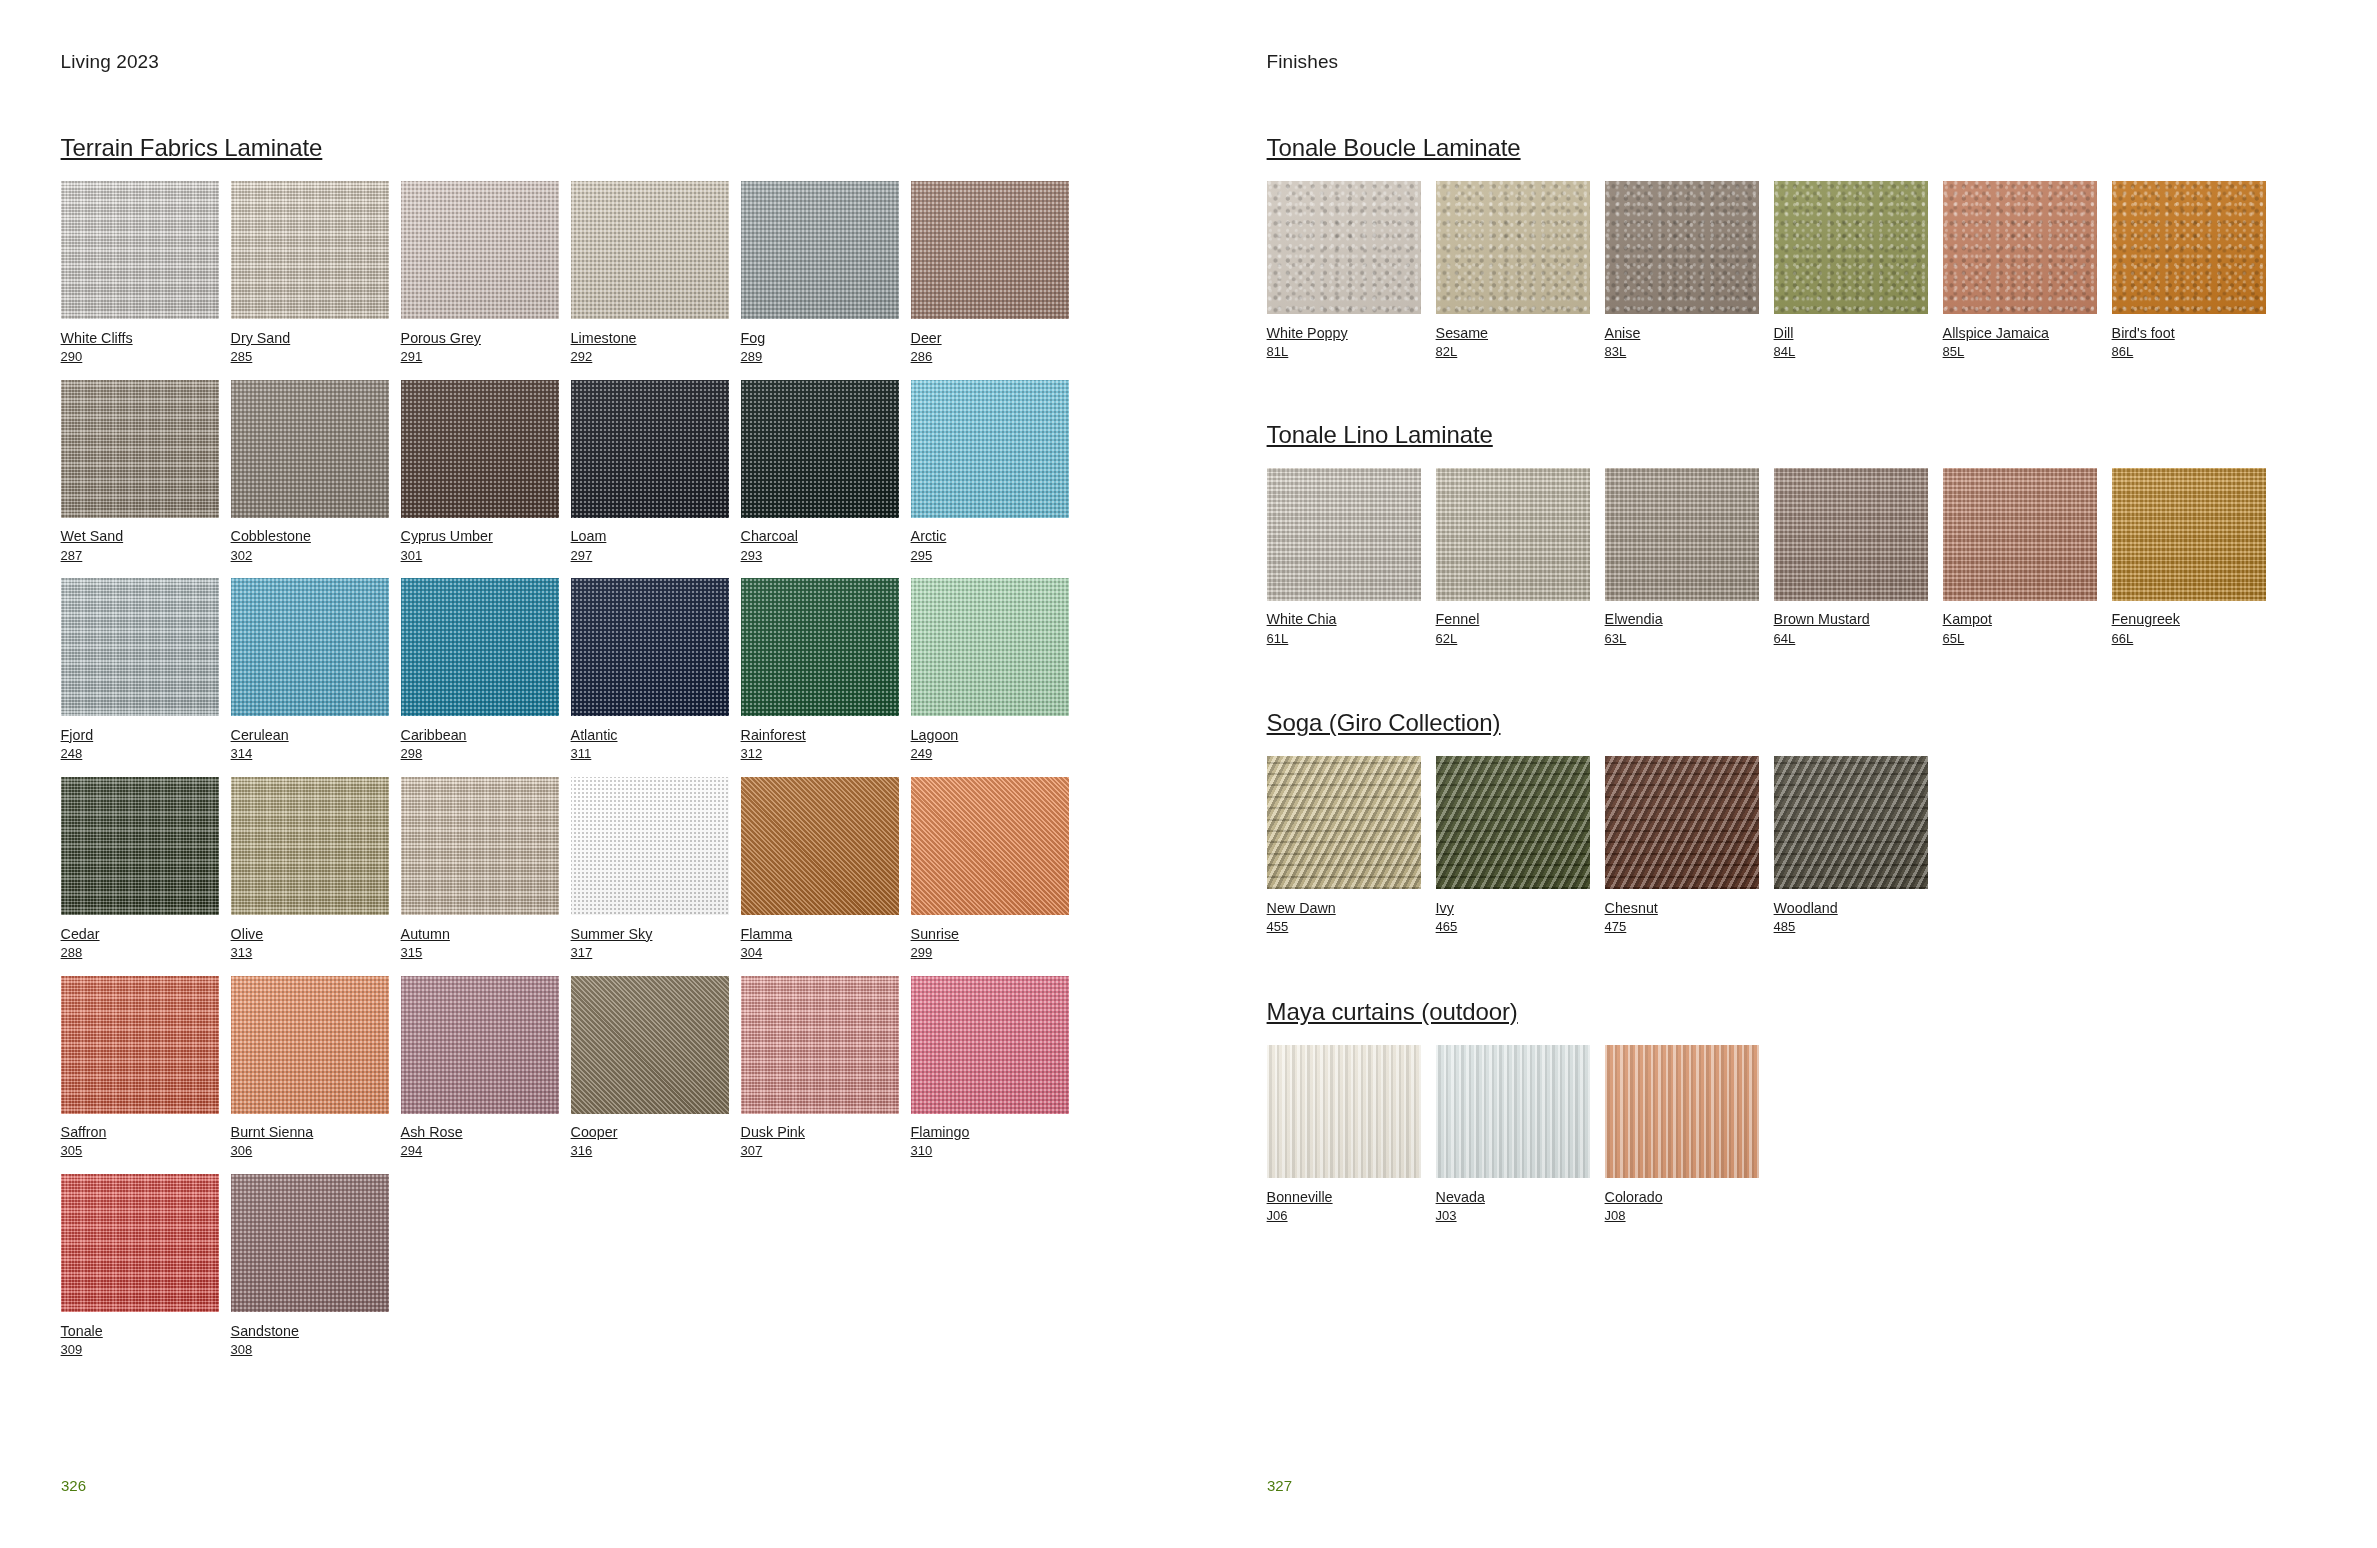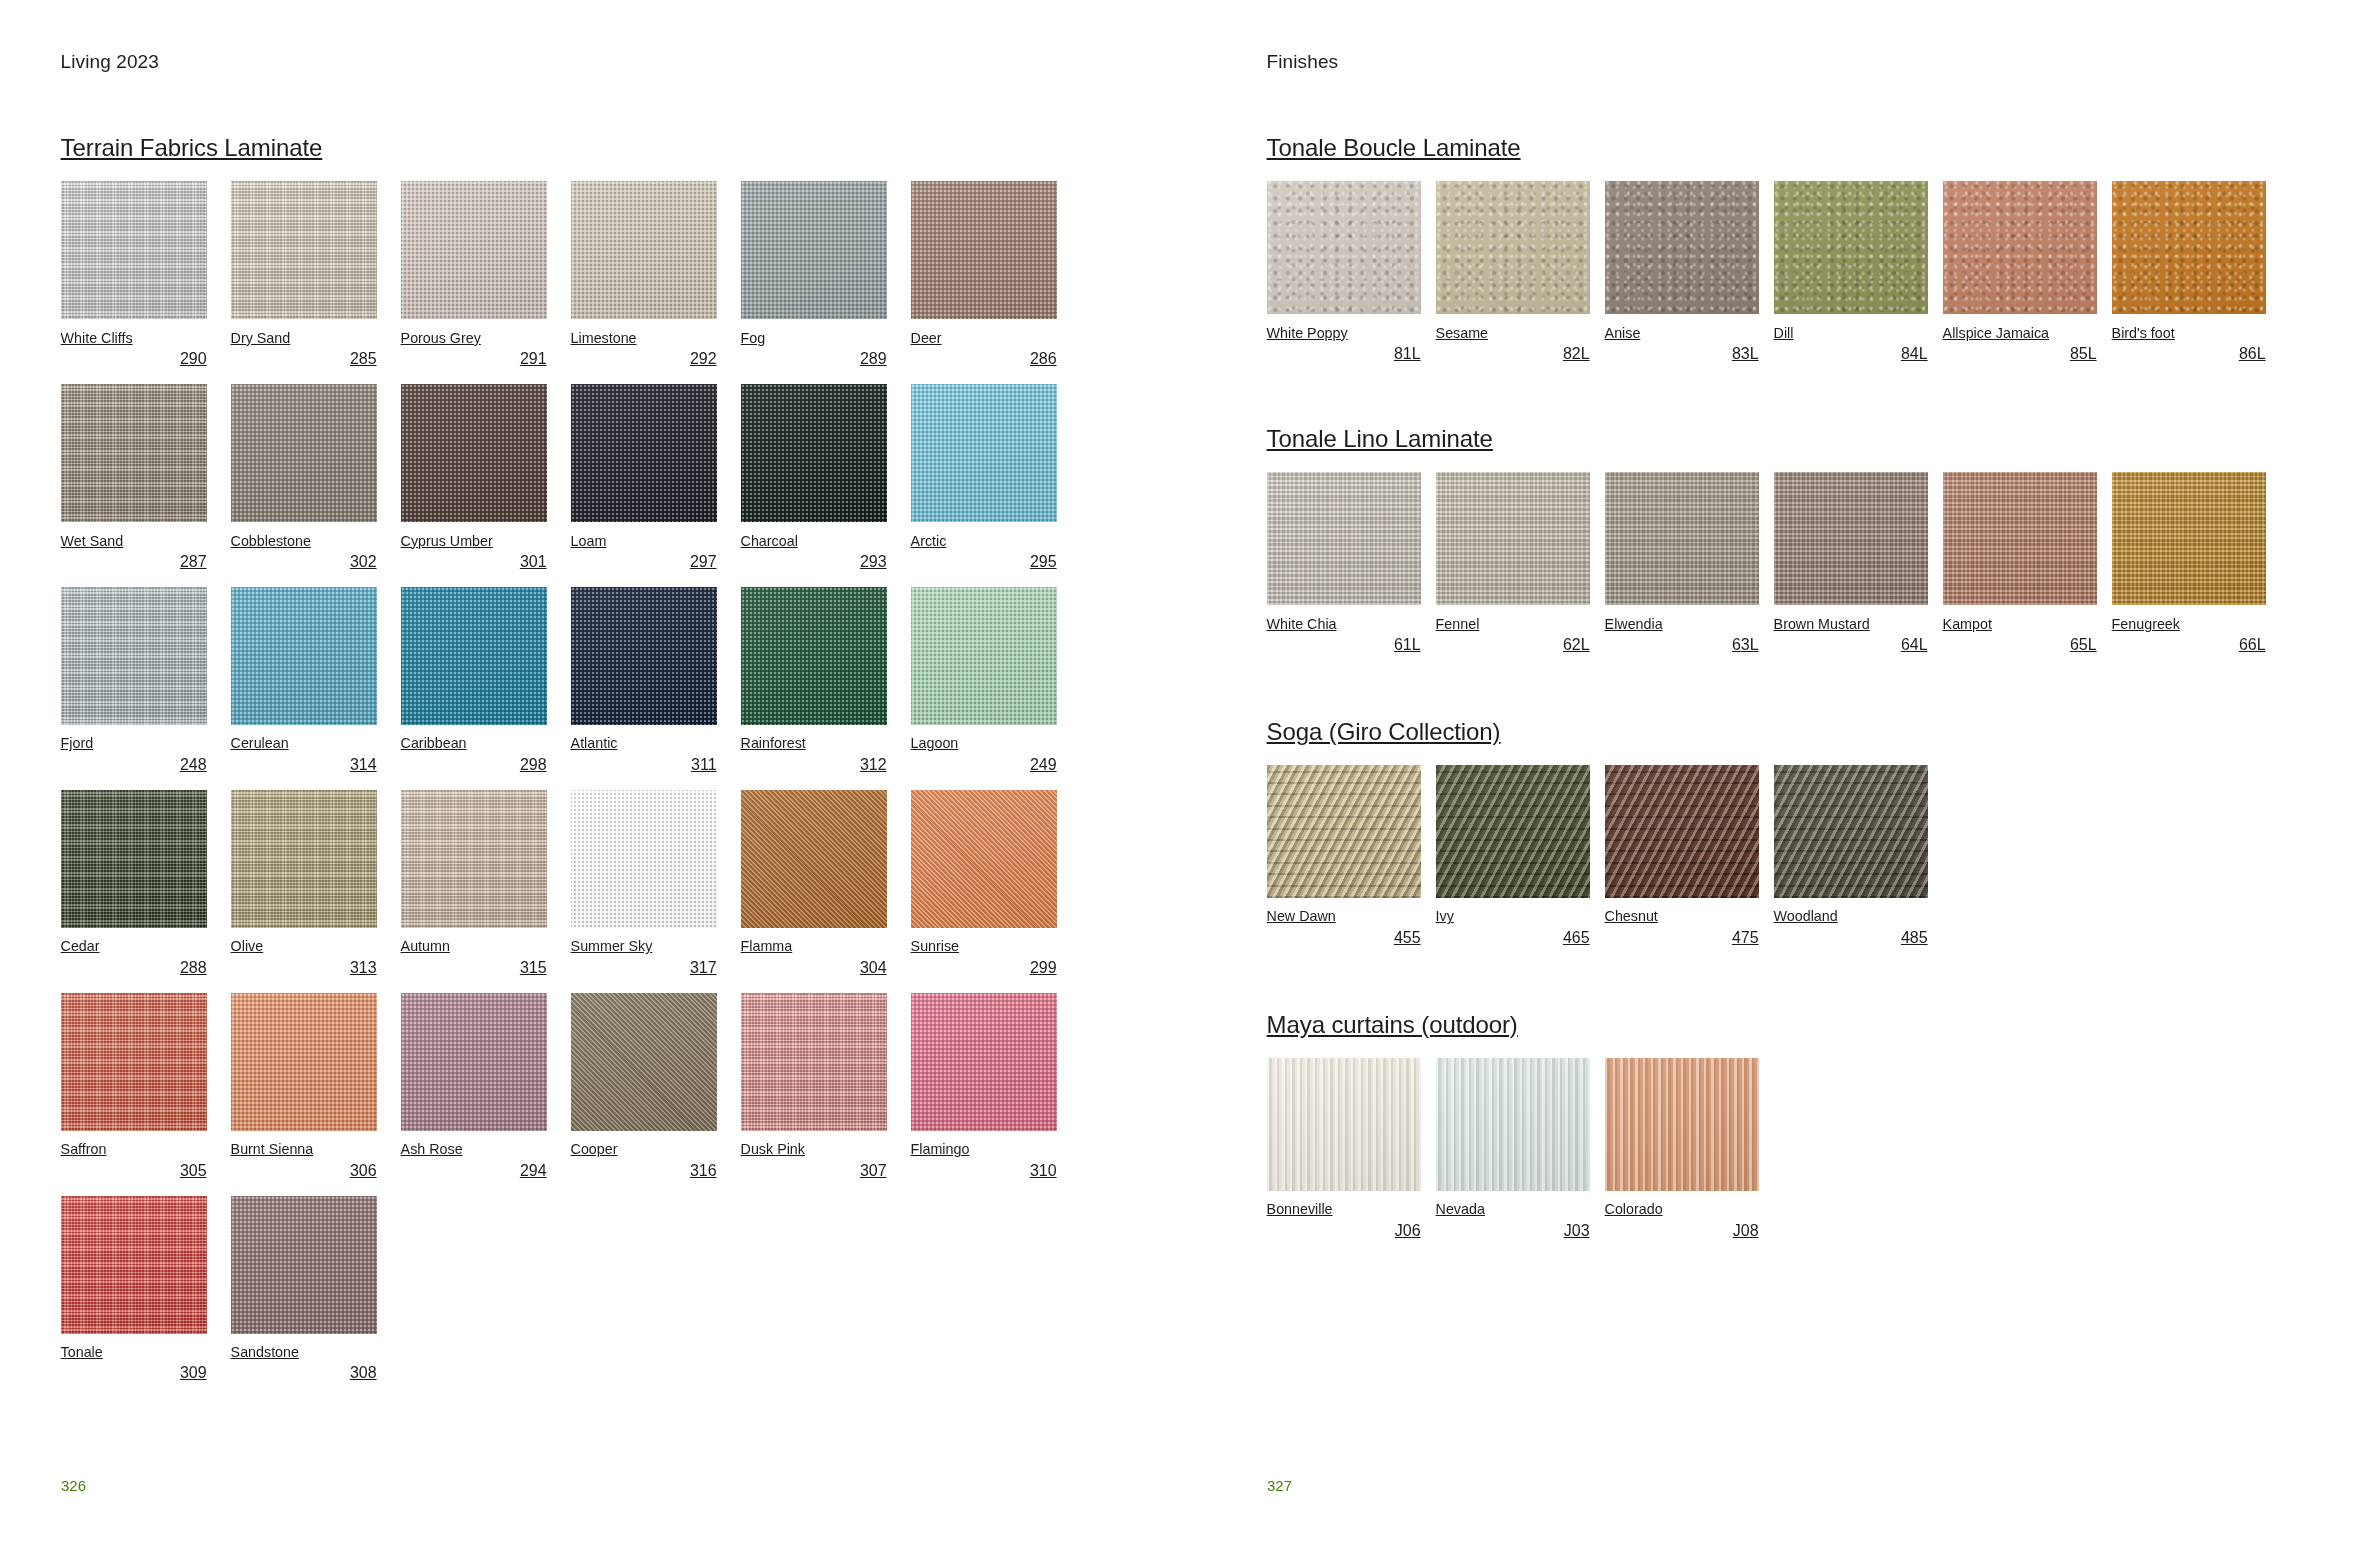--- a/index.html
+++ b/index.html
@@ -65,21 +65,21 @@
     column-gap: 24px;
     row-gap: 0;
     margin-left: 7.6px;
   }
   .grid-right {
     grid-template-columns: repeat(6, 154px);
     column-gap: 15px;
   }
 
   .swatch-cell {
-    width: 146px;
+    width: 158px;
     margin-bottom: 13.3px;
   }
   .grid-right .swatch-cell { width: 154px; }
 
   .swatch-chip {
     width: 100%;
     height: 138px;
     display: block;
     position: relative;
     overflow: hidden;
@@ -88,25 +88,24 @@
 
   .swatch-name {
     font-size: 14.3px;
     line-height: 1.42;
     font-weight: 400;
     color: #1d1d1d;
     margin-top: 8.6px;
     white-space: nowrap;
   }
   .swatch-code {
-    font-size: 16px;
+    font-size: 13px;
     line-height: 1.42;
     font-weight: 400;
     color: #1d1d1d;
-    text-align: right;
   }
 
   .page-number {
     position: absolute;
     bottom: 54px;
     font-size: 15px;
     color: #4d7c0f;
   }
   .pn-left  { left: 61px; }
   .pn-right { left: 40px; }

